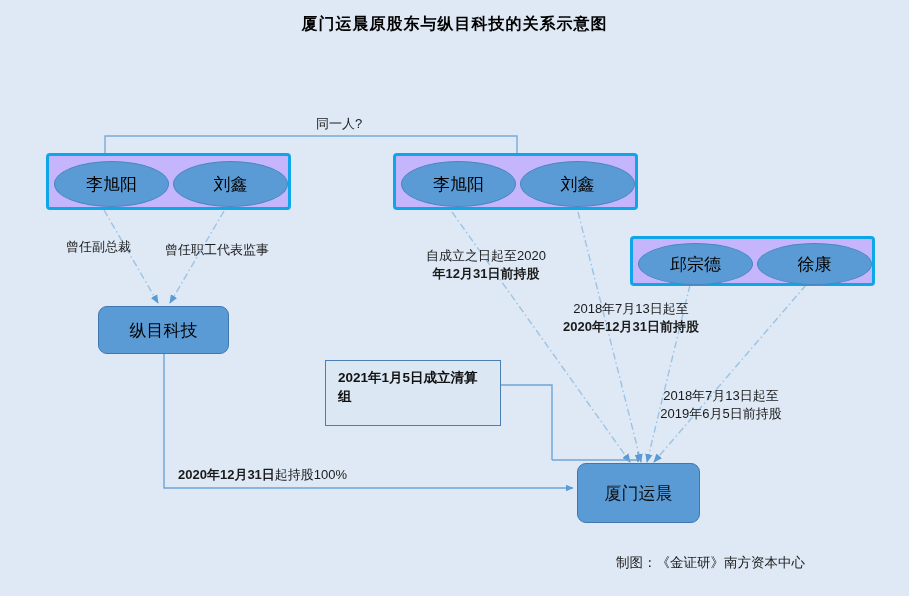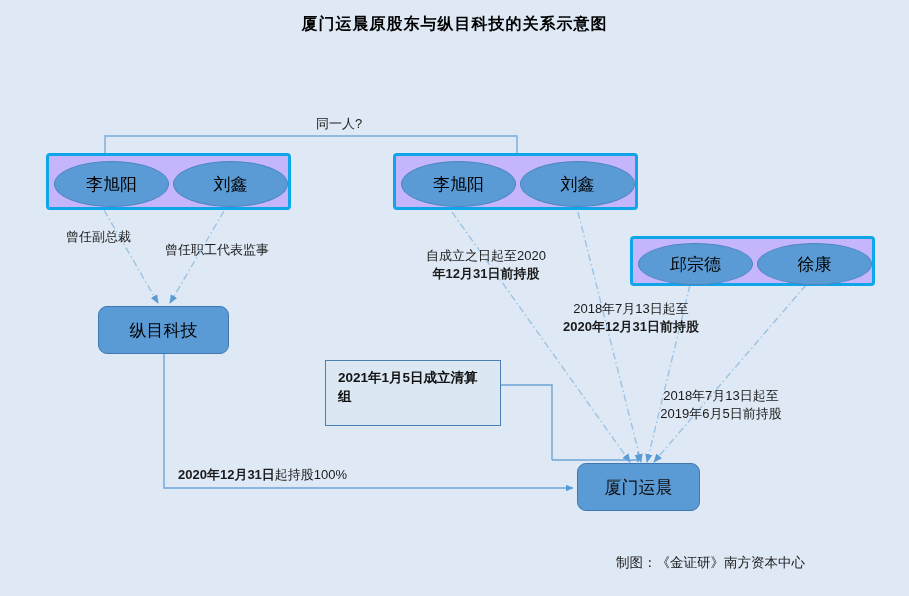--- a/index.html
+++ b/index.html
@@ -152,26 +152,26 @@
     <div class="person-ellipse" style="left:124px; top:5px; width:115px; height:46px;">刘鑫</div>
   </div>
 
   <div class="person-group" style="left:630px; top:236px; width:245px; height:50px;">
     <div class="person-ellipse" style="left:5px; top:4px; width:115px; height:42px;">邱宗德</div>
     <div class="person-ellipse" style="left:124px; top:4px; width:115px; height:42px;">徐康</div>
   </div>
 
   <div class="edge-label" style="left:316px; top:115px;">同一人?</div>
 
-  <div class="edge-label" style="left:66px; top:228px;">曾任副总裁</div>
+  <div class="edge-label" style="left:66px; top:238px;">曾任副总裁</div>
   <div class="edge-label" style="left:165px; top:241px;">曾任职工代表监事</div>
 
   <div class="entity-box white-text" style="left:98px; top:306px; width:131px; height:48px;">纵目科技</div>
 
-  <div class="entity-box dark-text" style="left:577px; top:463px; width:123px; height:48px;">厦门运晨</div>
+  <div class="entity-box dark-text" style="left:577px; top:463px; width:123px; height:60px;">厦门运晨</div>
 
   <div class="note-box" style="left:325px; top:360px; width:176px; height:66px;">
     <div class="strong">2021年1月5日成立清算组</div>
   </div>
 
   <div class="edge-label center" style="left:400px; top:247px; width:172px;">
     <div>自成立之日起至2020</div>
     <div class="strong">年12月31日前持股</div>
   </div>
 

